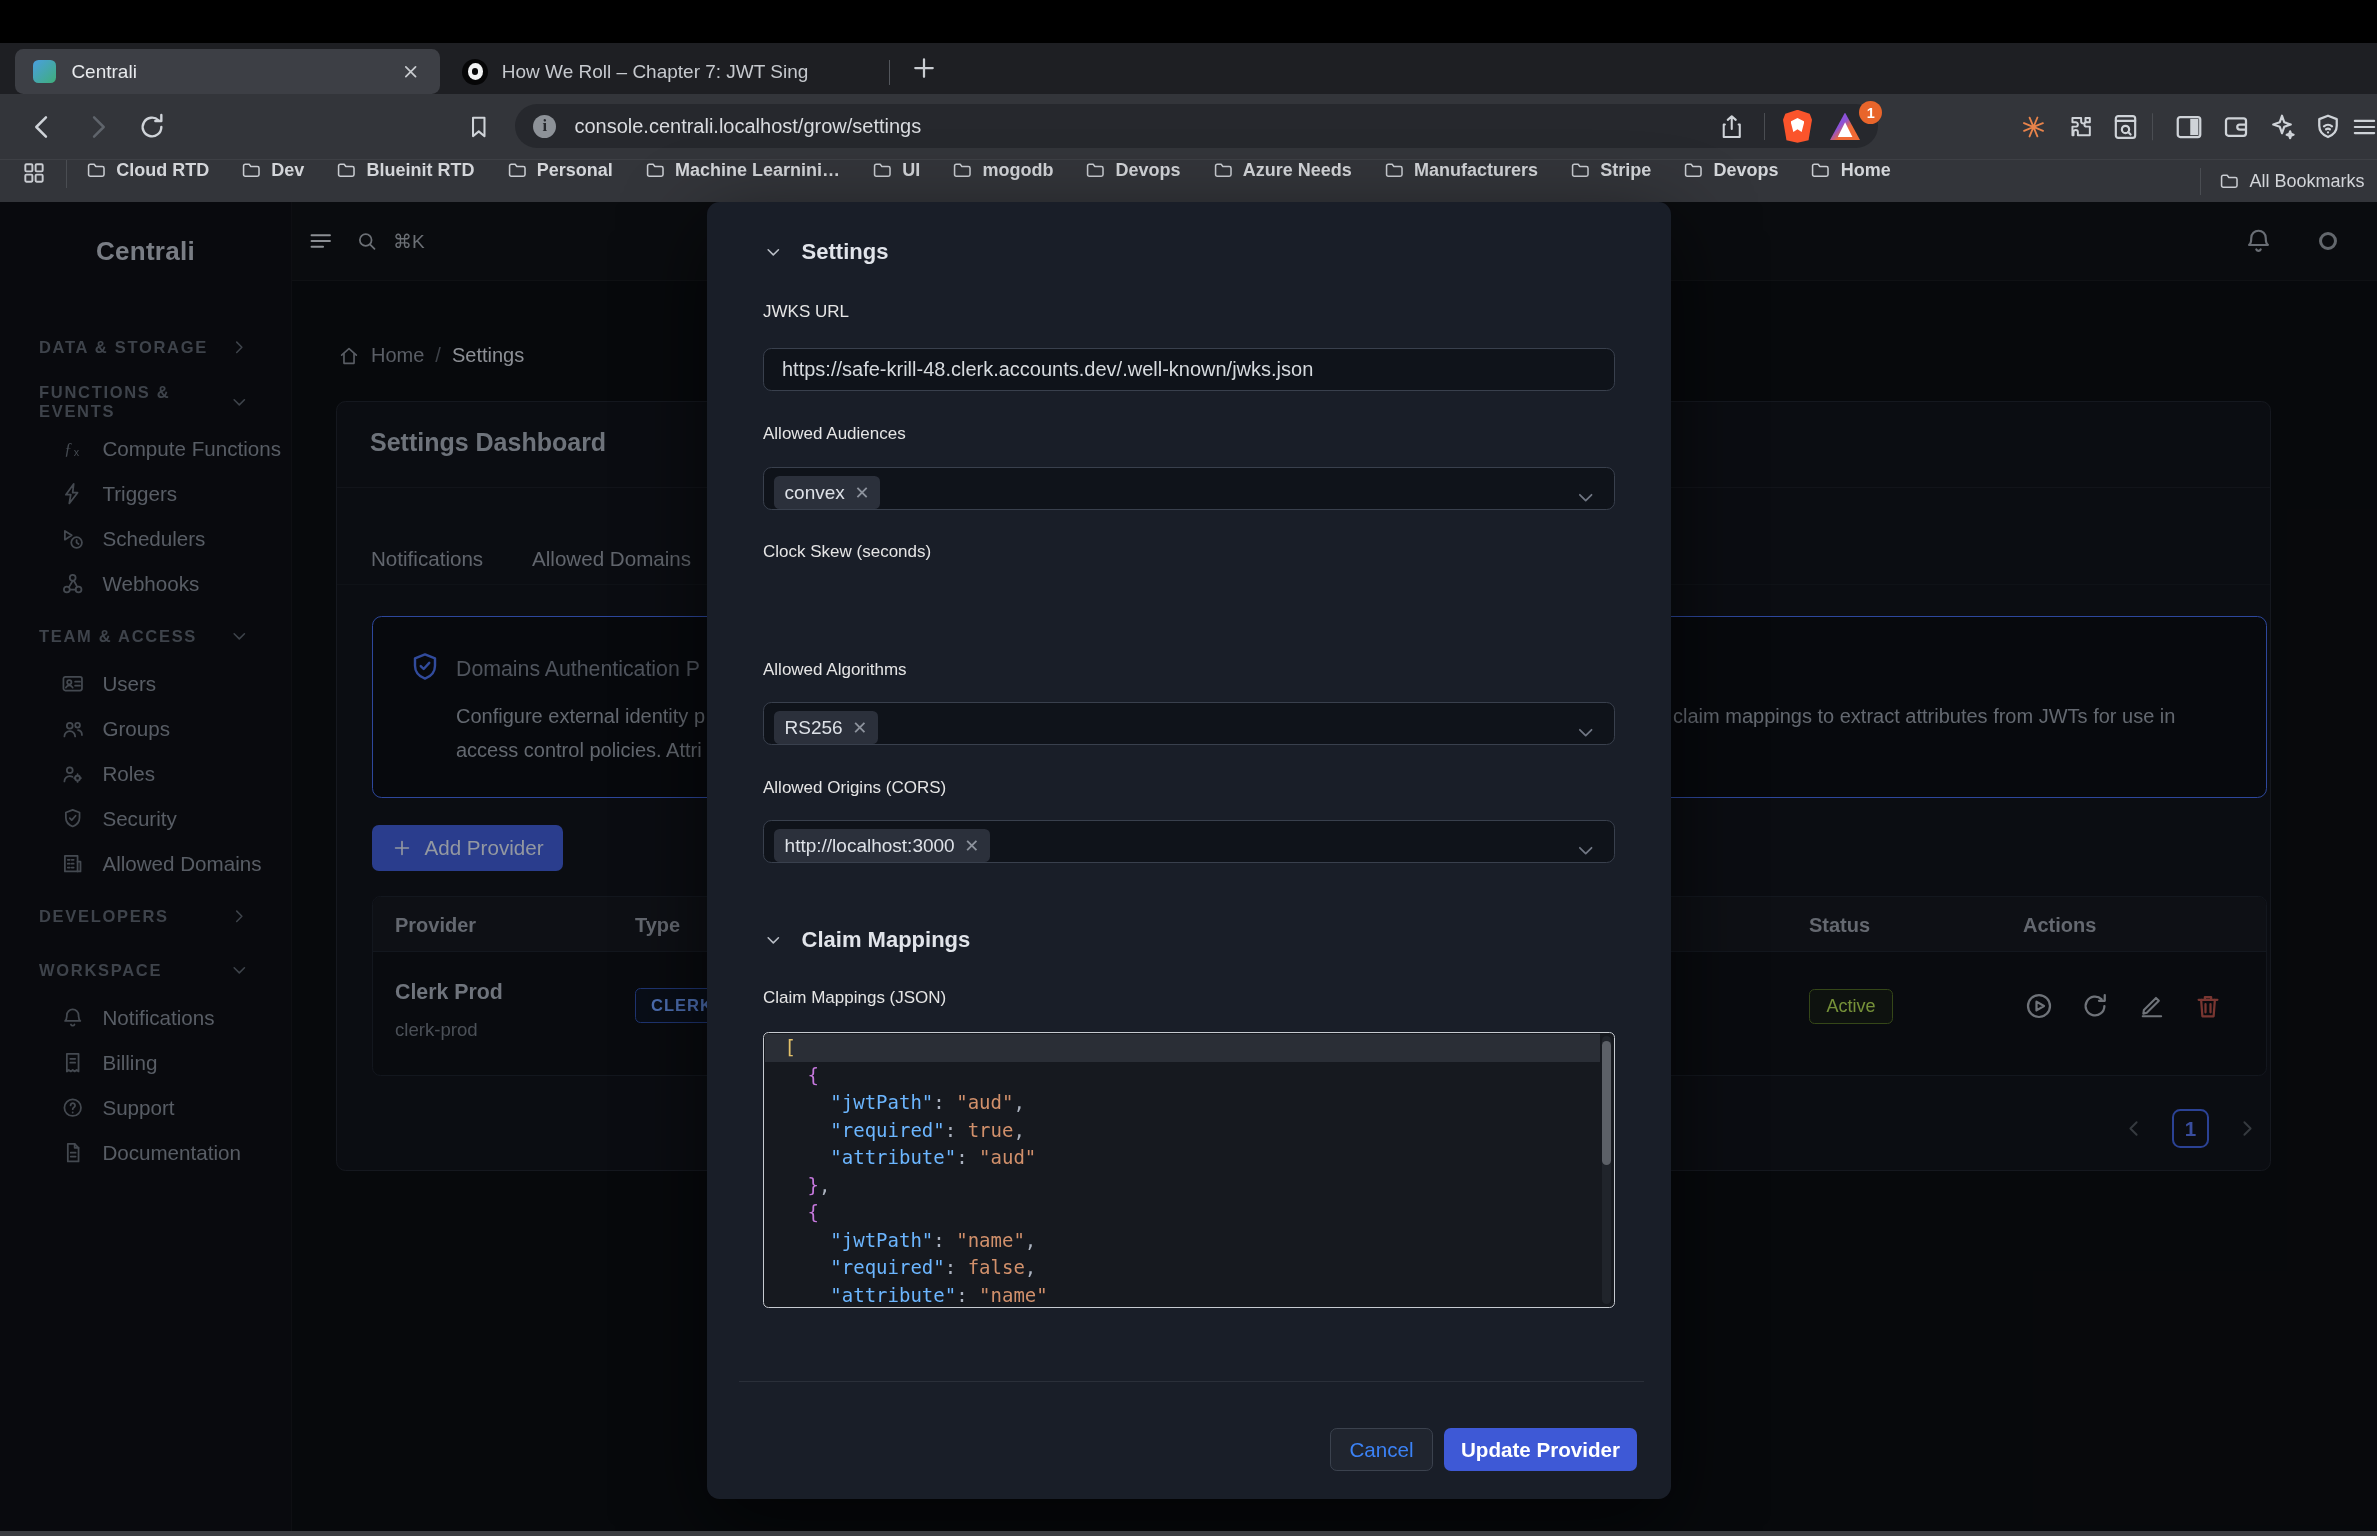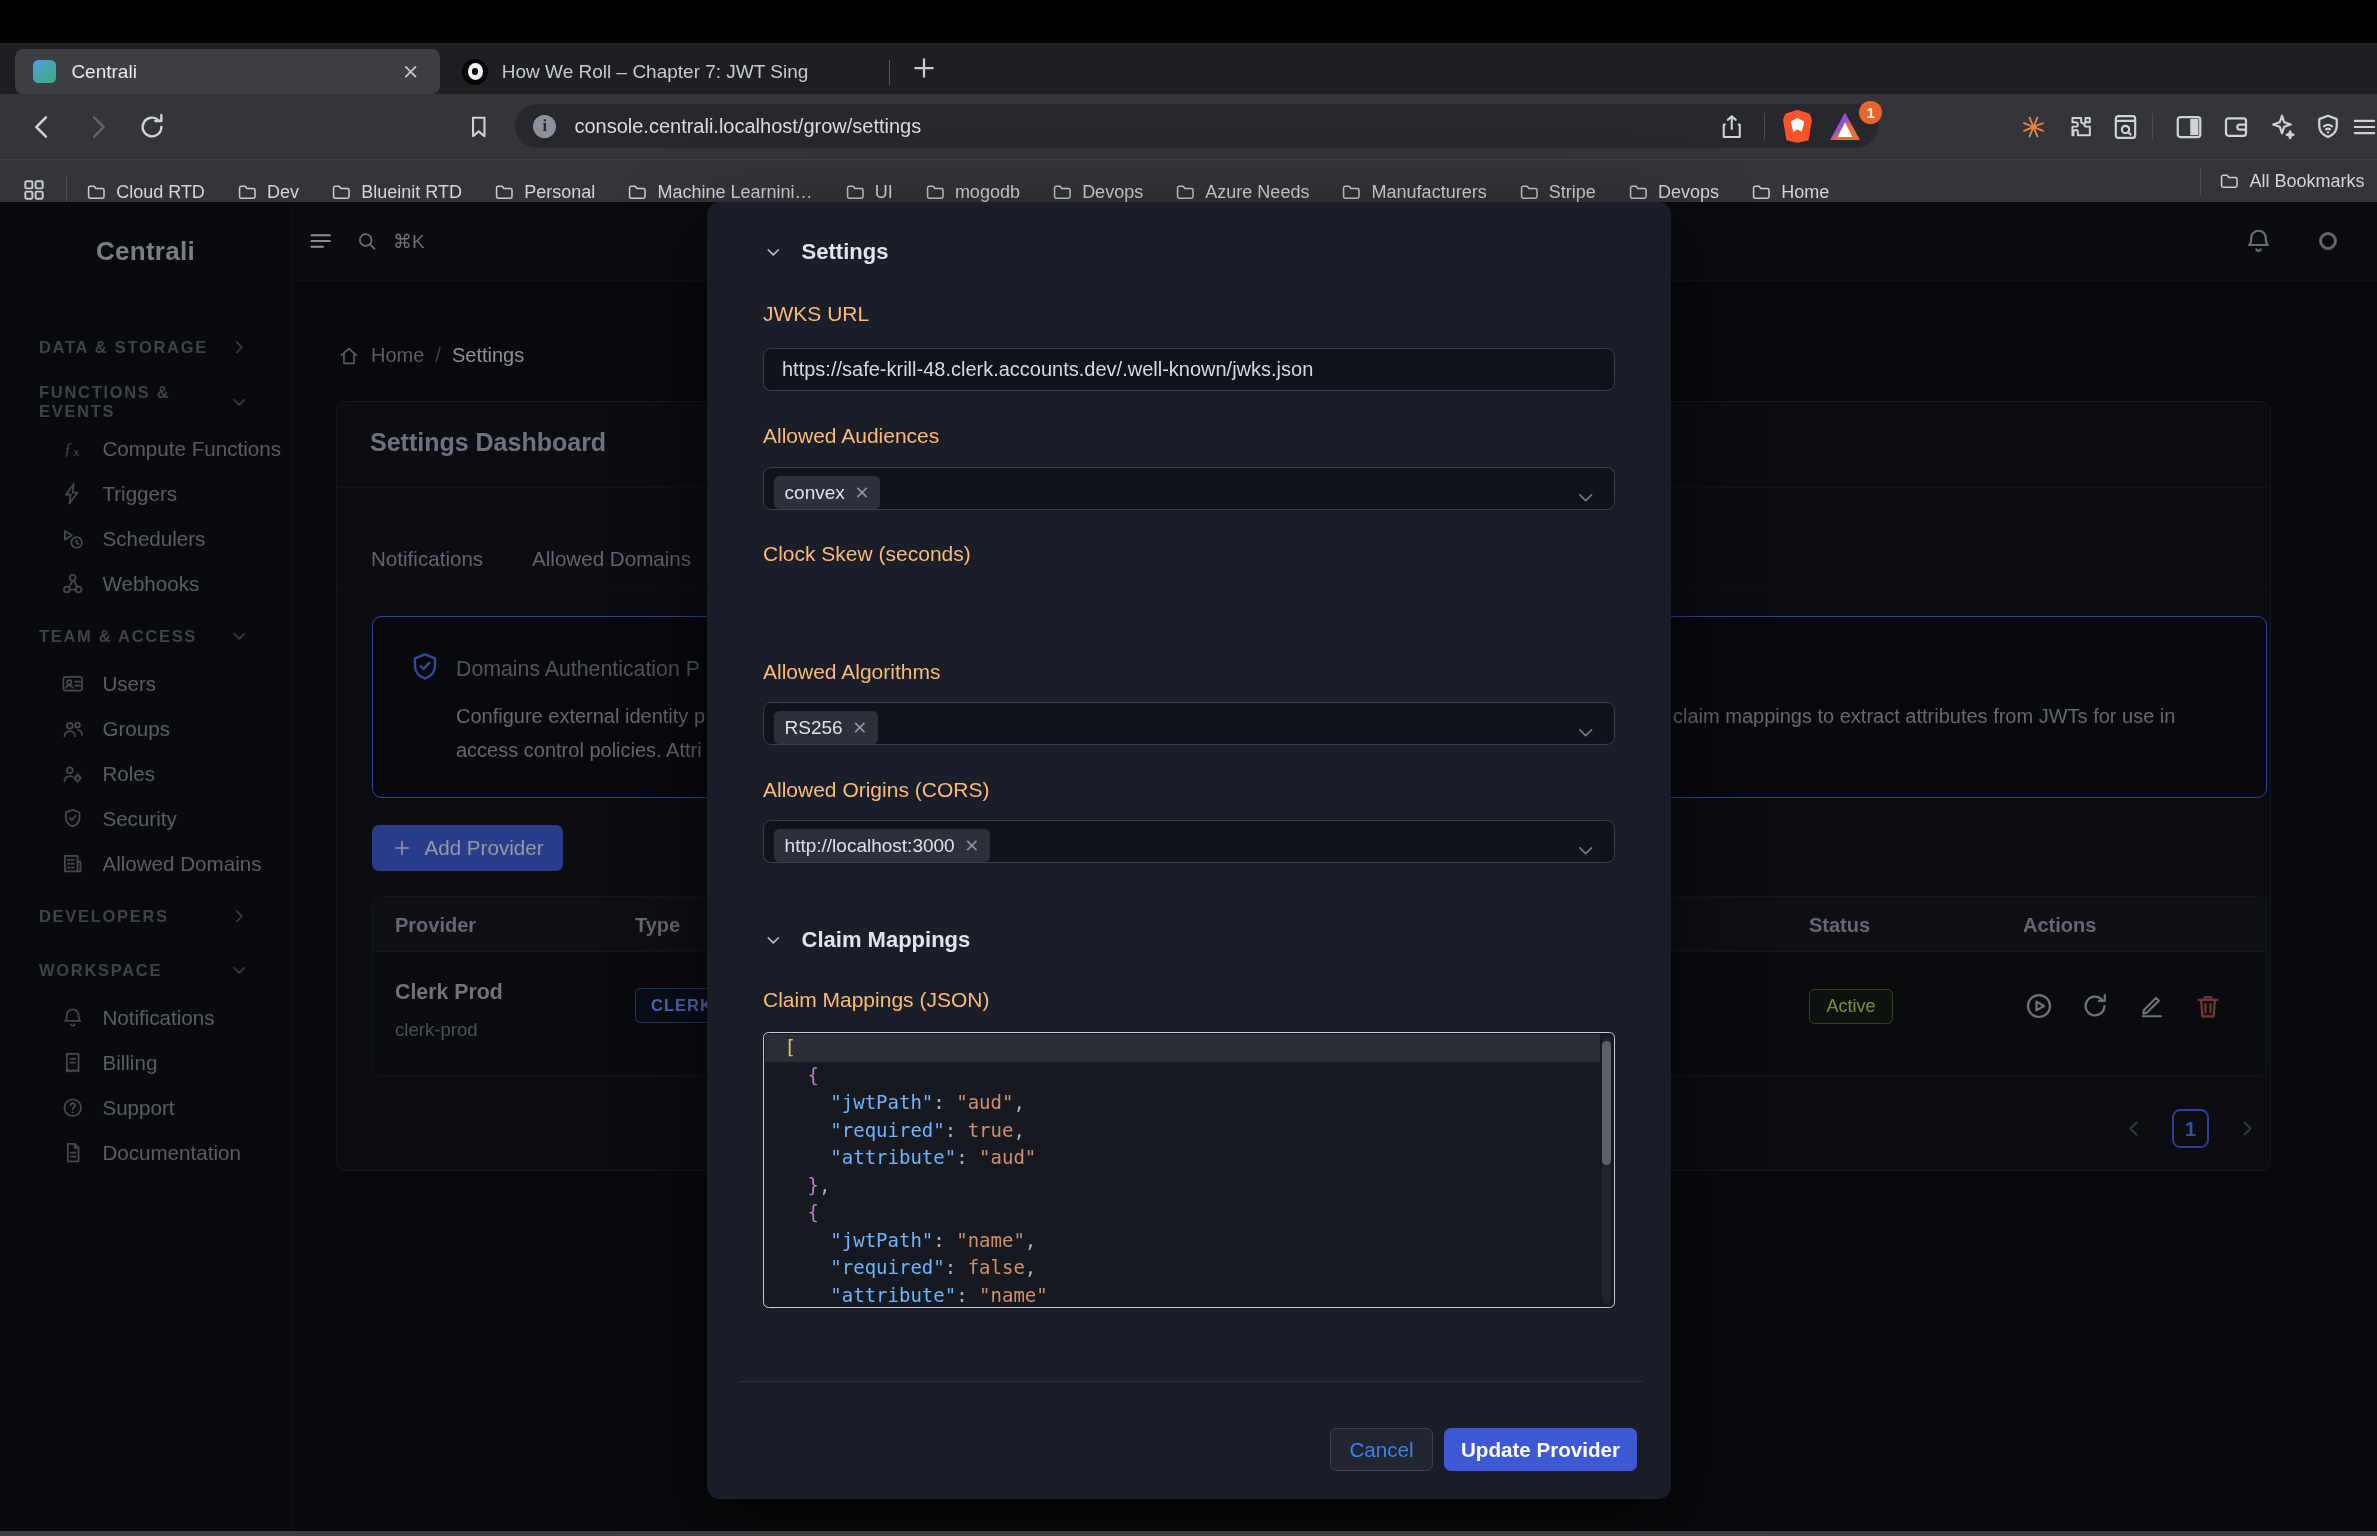--- a/index.html
+++ b/index.html
@@ -38,21 +38,21 @@
   .brave:after{content:"";position:absolute;left:7.6px;top:8.3px;width:13.8px;height:13.8px;background:#fff;
                clip-path:polygon(50% 0,100% 25%,80% 100%,50% 80%,20% 100%,0 25%);}
   .tri-logo{width:30px;height:27.5px;background:linear-gradient(135deg,#8c52d8 40%,#f06a35 60%);
             clip-path:polygon(50% 0,100% 100%,0 100%);position:relative;}
   .tri-logo:after{content:"";position:absolute;left:7.6px;top:9.6px;width:15px;height:15px;background:#fff;
                   clip-path:polygon(50% 0,100% 100%,0 100%);}
   .badge1{position:absolute;left:1859px;top:6.9px;width:23.4px;height:23.4px;border-radius:50%;background:#e8652b;
           color:#fff;font-size:14.4px;font-weight:700;display:flex;align-items:center;justify-content:center;z-index:2;}
 
   .bookmarksbar{position:absolute;left:0;top:159px;width:100%;height:43px;background:#33353a;border-top:0.7px solid #3e4045;box-sizing:border-box;}
-  .bm-left{position:absolute;left:20.6px;top:0;height:43px;display:flex;align-items:flex-end;gap:19px;}
+  .bm-left{position:absolute;left:20.6px;top:0;height:43px;display:flex;align-items:flex-start;gap:19px;font-weight:bold;}
   .bm-list{display:flex;align-items:center;gap:32px;}
   .bm-item{display:flex;align-items:center;gap:9.6px;color:#d3d5d9;font-size:18px;white-space:nowrap;}
   .bm-item svg{color:#c9ccd1;}
   .bm-right{position:absolute;right:12.4px;top:0;height:43px;display:flex;align-items:center;gap:18px;}
 
   
   .app{position:absolute;left:0;top:202px;width:100%;height:1335px;background:#0b0d11;}
   .dim{position:absolute;inset:0;background:rgba(0,0,0,.28);z-index:5;pointer-events:none;}
 
   .sidebar{position:absolute;left:0;top:0;width:292px;height:100%;background:#0d0f14;border-right:0.7px solid #14161b;box-sizing:border-box;}
@@ -116,21 +116,21 @@
   .pager{position:absolute;left:1784px;top:707px;display:flex;align-items:center;gap:26px;}
   .pg-chev{width:25px;height:25px;color:#4b5158;}
   .pg-box{width:37px;height:39px;border:2.1px solid #3c5ccf;border-radius:8.3px;color:#4f6bdb;
           font-size:20.6px;font-weight:700;display:flex;align-items:center;justify-content:center;box-sizing:border-box;}
 
   
   .modal{position:absolute;left:707px;top:202px;width:964px;height:1297px;background:#191e28;border-radius:12.4px;
          z-index:10;box-shadow:0 27.5px 83px rgba(0,0,0,.6);}
   .msec{position:absolute;left:56px;display:flex;align-items:center;gap:18px;font-size:22px;font-weight:600;color:#e1e4ea;}
   .msec svg{width:20.6px;height:20.6px;color:#b9bec6;}
-  .mlabel{position:absolute;left:56px;font-size:21px;color:#fdba74;}
+  .mlabel{position:absolute;left:56px;font-size:17px;color:#e5e5e5;}
   .minput{position:absolute;left:56px;width:852px;height:43px;background:#0f131a;border:0.7px solid #39404d;
           border-radius:8.3px;box-sizing:border-box;display:flex;align-items:center;padding:12px 18px;font-size:20px;color:#d6dade;}
   .mselect{position:absolute;left:56px;width:852px;height:43px;background:#0f131a;border:0.7px solid #39404d;
            border-radius:8.3px;box-sizing:border-box;display:flex;align-items:flex-end;padding:0 16.5px 0 9.6px;}
   .chip{display:flex;align-items:center;gap:9.6px;background:#2b303b;border-radius:5.5px;padding:5.5px 11px;
         font-size:19px;color:#dde1e7;}
   .chip .x{color:#8d939d;font-size:18px;}
   .sel-chev{margin-left:auto;width:23.4px;height:23.4px;color:#707683;}
 
   .editor{position:absolute;left:56px;top:830px;width:852px;height:276px;background:#16191f;

